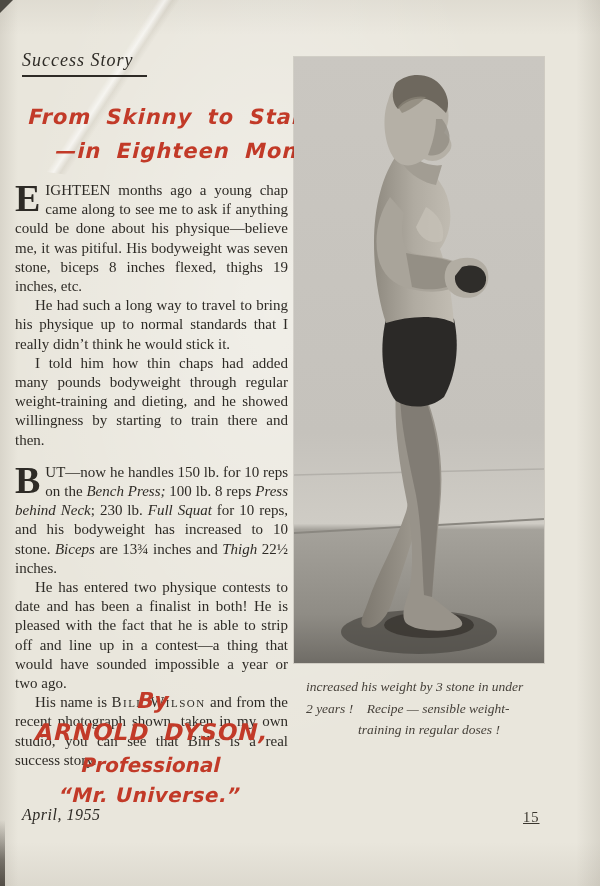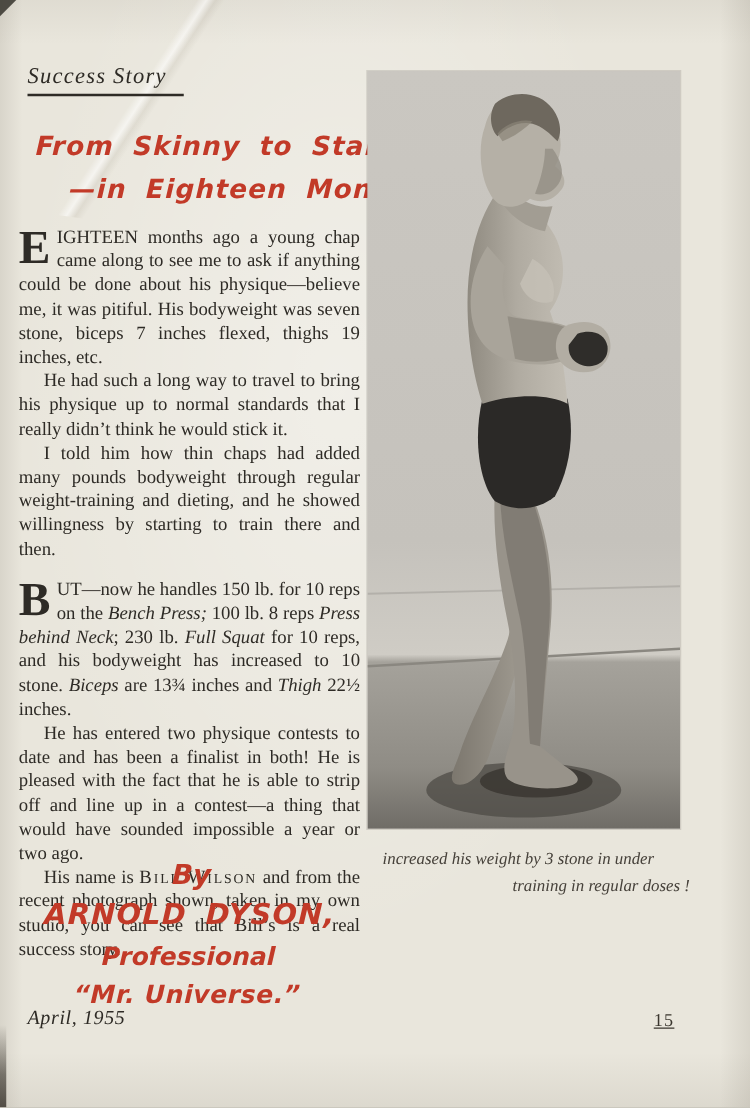--- a/index.html
+++ b/index.html
@@ -75,21 +75,21 @@
     margin:0;box-shadow:0 0 0 1px rgba(60,55,45,0.15);
     background:#c7c4be;
   }
   .photo svg{display:block;width:100%;height:100%;}
   .caption{
     position:absolute;left:306px;top:676px;width:246px;
     font-style:italic;font-size:13.5px;line-height:21.5px;
     color:#46413a;
   }
   .caption .cap-line{display:block;white-space:pre;}
-  .caption .cap-line.center{text-align:right;}
+  .caption .cap-line.center{text-align:center;}
   .caption .credit{display:block;text-align:right;padding-right:28px;margin-top:3px;}
   .issue{
     position:absolute;left:22px;top:806px;
     font-style:italic;font-size:16px;letter-spacing:.5px;
   }
   .pagenum{
     position:absolute;left:523px;top:809px;
     font-size:14.5px;letter-spacing:1px;color:#3a362e;text-decoration:underline;
   }
   .edge-strip{
@@ -106,21 +106,21 @@
   <div class="crease"></div>
 
   <div class="kicker">Success Story</div>
 
   <h1 class="headline">
     <span class="hl1">From Skinny to Star</span>
     <span class="hl2">—in Eighteen Months!</span>
   </h1>
 
   <div class="body-col">
-    <p><span class="dropcap">E</span><span>IGHTEEN months ago a young chap came along to see me to ask if anything could be done about his physique—believe me, it was pitiful. His bodyweight was seven stone, biceps 7 inches flexed, thighs 19 inches, etc.</span></p>
+    <p><span class="dropcap">E</span><span>IGHTEEN months ago a young chap came along to see me to ask if anything could be done about his physique—believe me, it was pitiful. His bodyweight was seven stone, biceps 8 inches flexed, thighs 19 inches, etc.</span></p>
     <p class="indent">He had such a long way to travel to bring his physique up to normal standards that I really didn’t think he would stick it.</p>
     <p class="indent">I told him how thin chaps had added many pounds bodyweight through regular weight-training and dieting, and he showed willingness by starting to train there and then.</p>
     <p class="gap"><span class="dropcap">B</span><span>UT—now he handles 150 lb. for 10 reps on the </span><span class="it">Bench Press;</span><span> 100 lb. 8 reps </span><span class="it">Press behind Neck</span><span>; 230 lb. </span><span class="it">Full Squat</span><span> for 10 reps, and his bodyweight has increased to 10 stone. </span><span class="it">Biceps</span><span> are 13¾ inches and </span><span class="it">Thigh</span><span> 22½ inches.</span></p>
     <p class="indent">He has entered two physique contests to date and has been a finalist in both! He is pleased with the fact that he is able to strip off and line up in a contest—a thing that would have sounded impossible a year or two ago.</p>
     <p class="indent"><span>His name is </span><span class="smallcaps">Bill Wilson</span><span> and from the recent photograph shown, taken in my own studio, you can see that Bill’s is a real success story.</span></p>
   </div>
 
   <figure class="photo">
     <svg viewBox="0 0 250 606" preserveAspectRatio="none">
       <defs>
@@ -172,20 +172,21 @@
 
       <path d="M148 62 C154 70 158 80 154 88 C150 96 142 100 134 98 C138 88 142 74 142 62 Z" fill="#948f85" opacity="0.8"></path>
 
       <path d="M102 26 C116 14 138 16 148 30 C154 38 156 48 152 56 C146 50 140 44 132 42 C122 40 112 44 104 52 C98 46 97 34 102 26 Z" fill="#6e685e"></path>
       <path d="M104 50 C110 42 122 38 132 40 C126 46 118 52 108 56 Z" fill="#8a8478" opacity="0.7"></path>
     </svg>
   </figure>
 
   <div class="caption">
     <span class="cap-line">increased his weight by 3 stone in under</span>
+    <span class="cap-line">2 years !    Recipe — sensible weight-</span>
     <span class="cap-line center">training in regular doses !</span>
   </div>
 
   <div class="byline">
     <div class="b1">By</div>
     <div class="b2">ARNOLD DYSON,</div>
     <div class="b3">Professional</div>
     <div class="b4">“Mr. Universe.”</div>
   </div>
 

